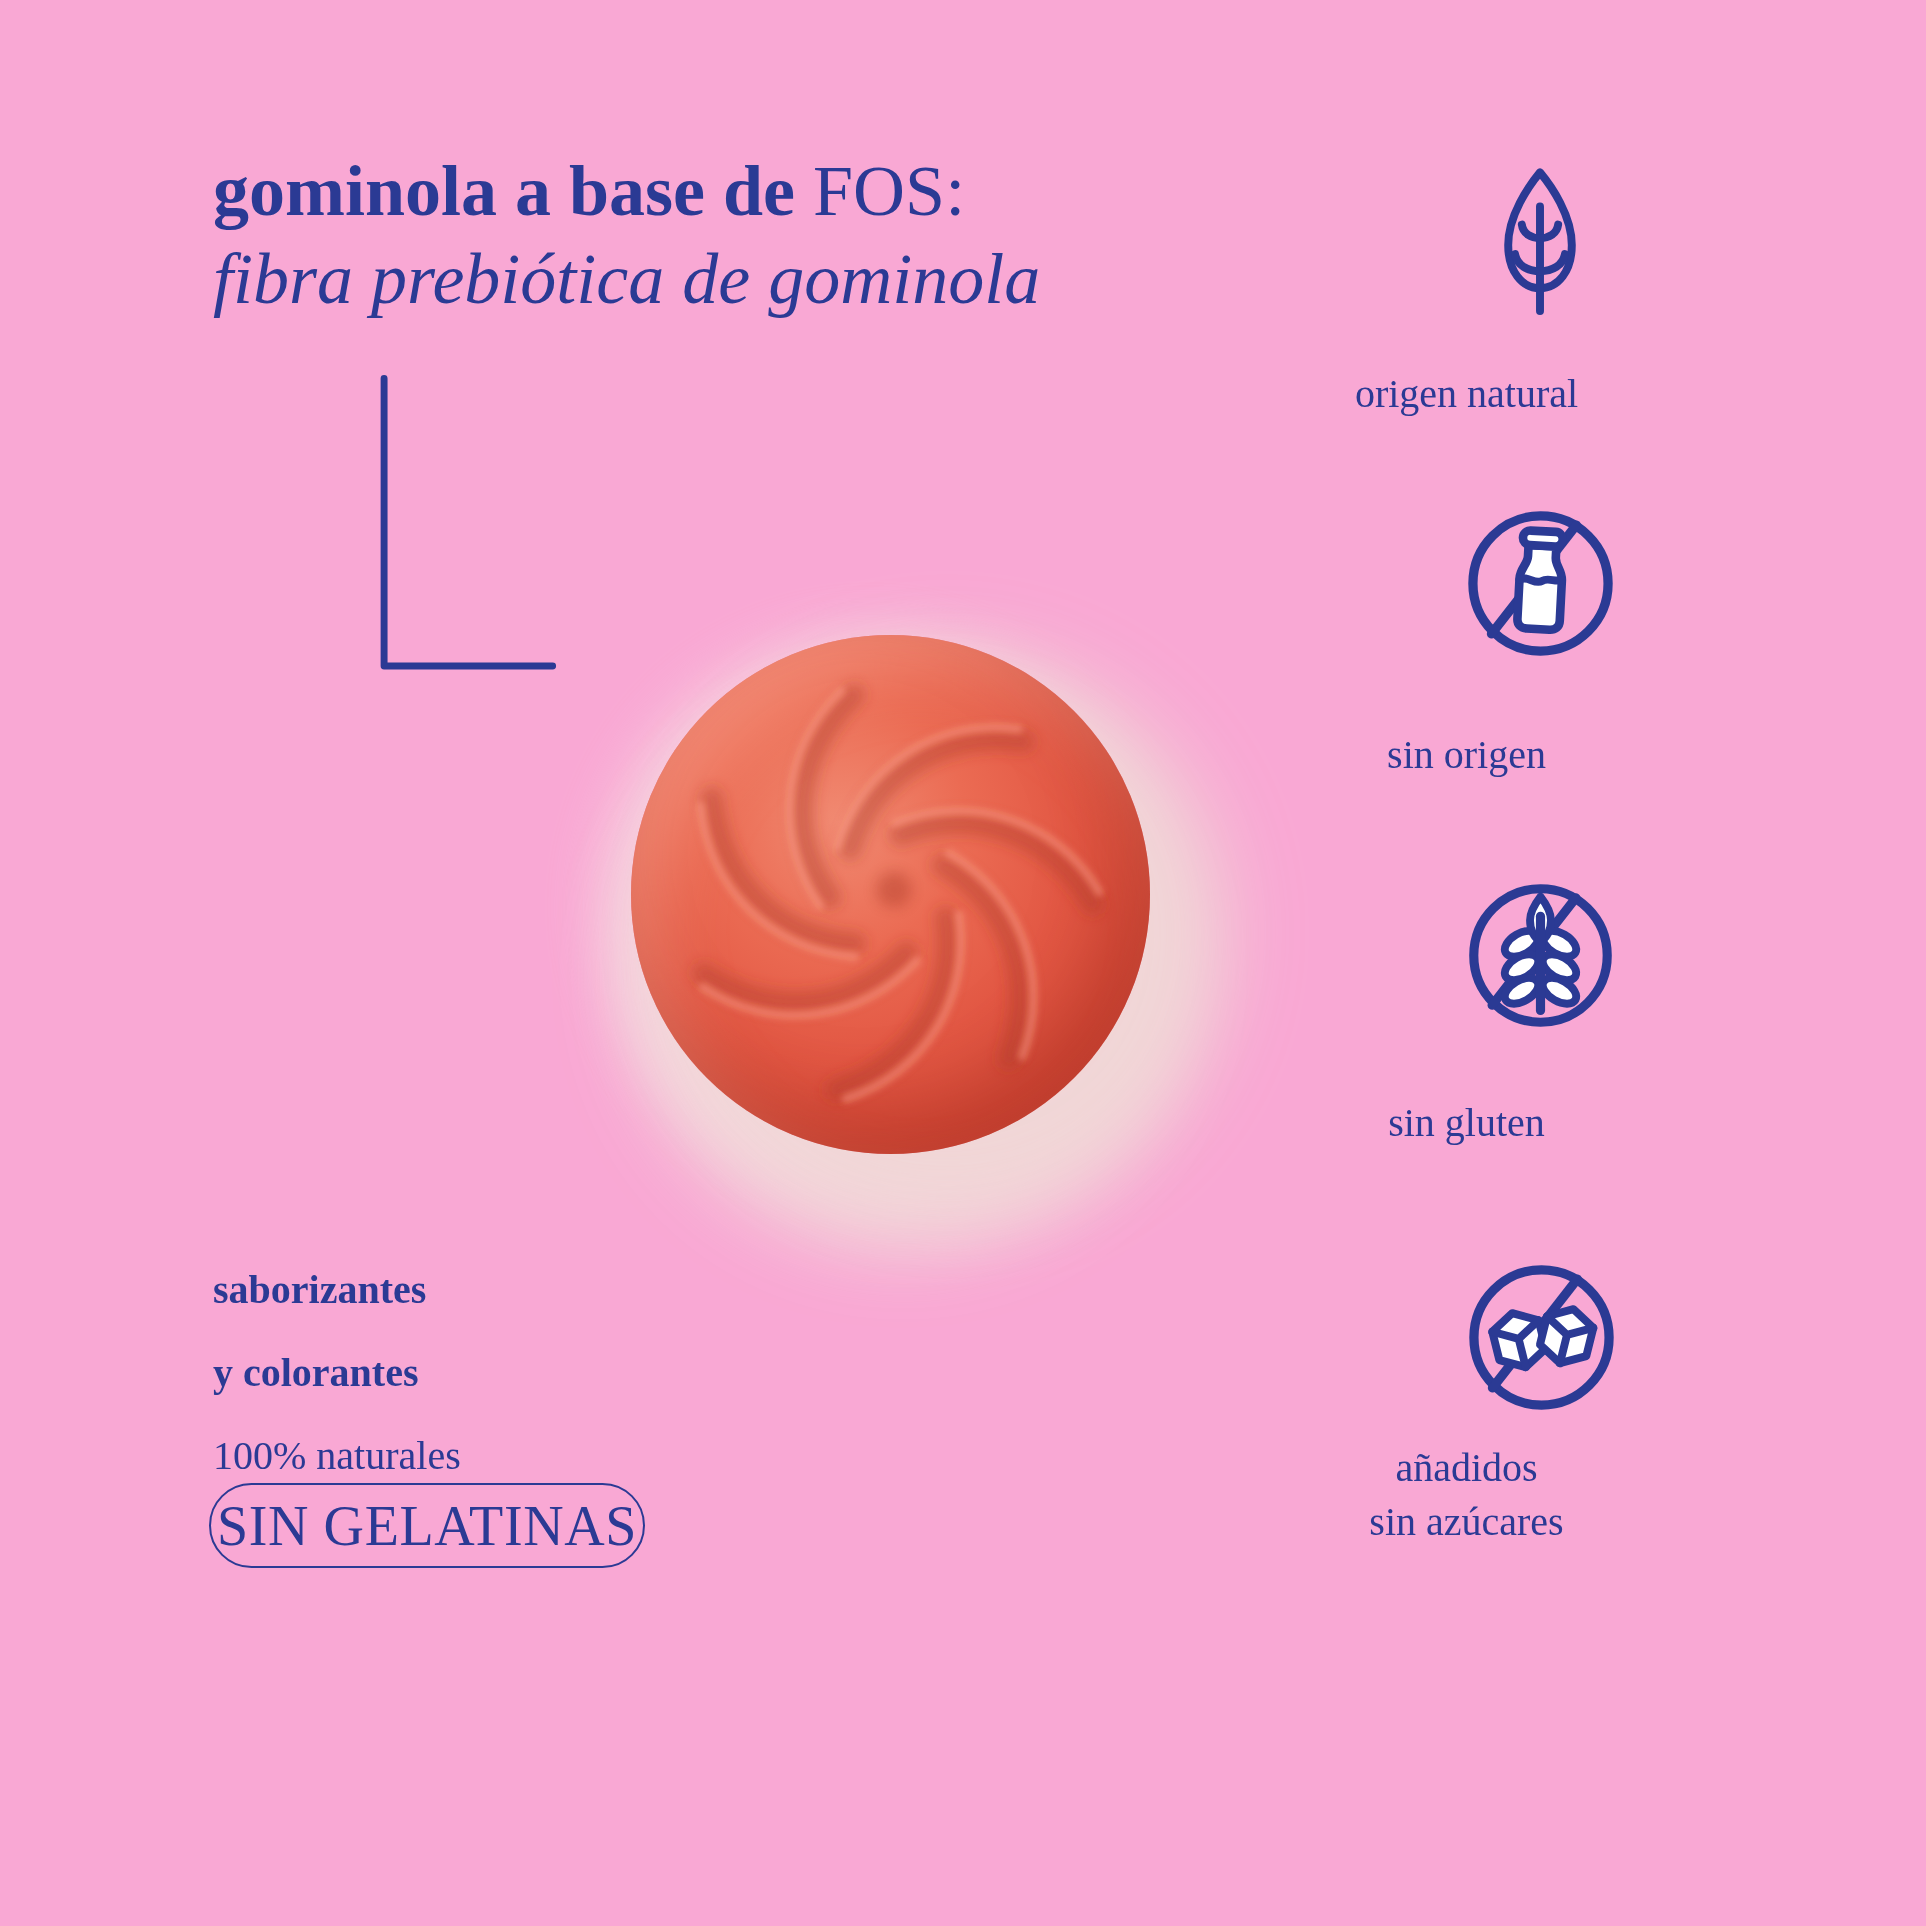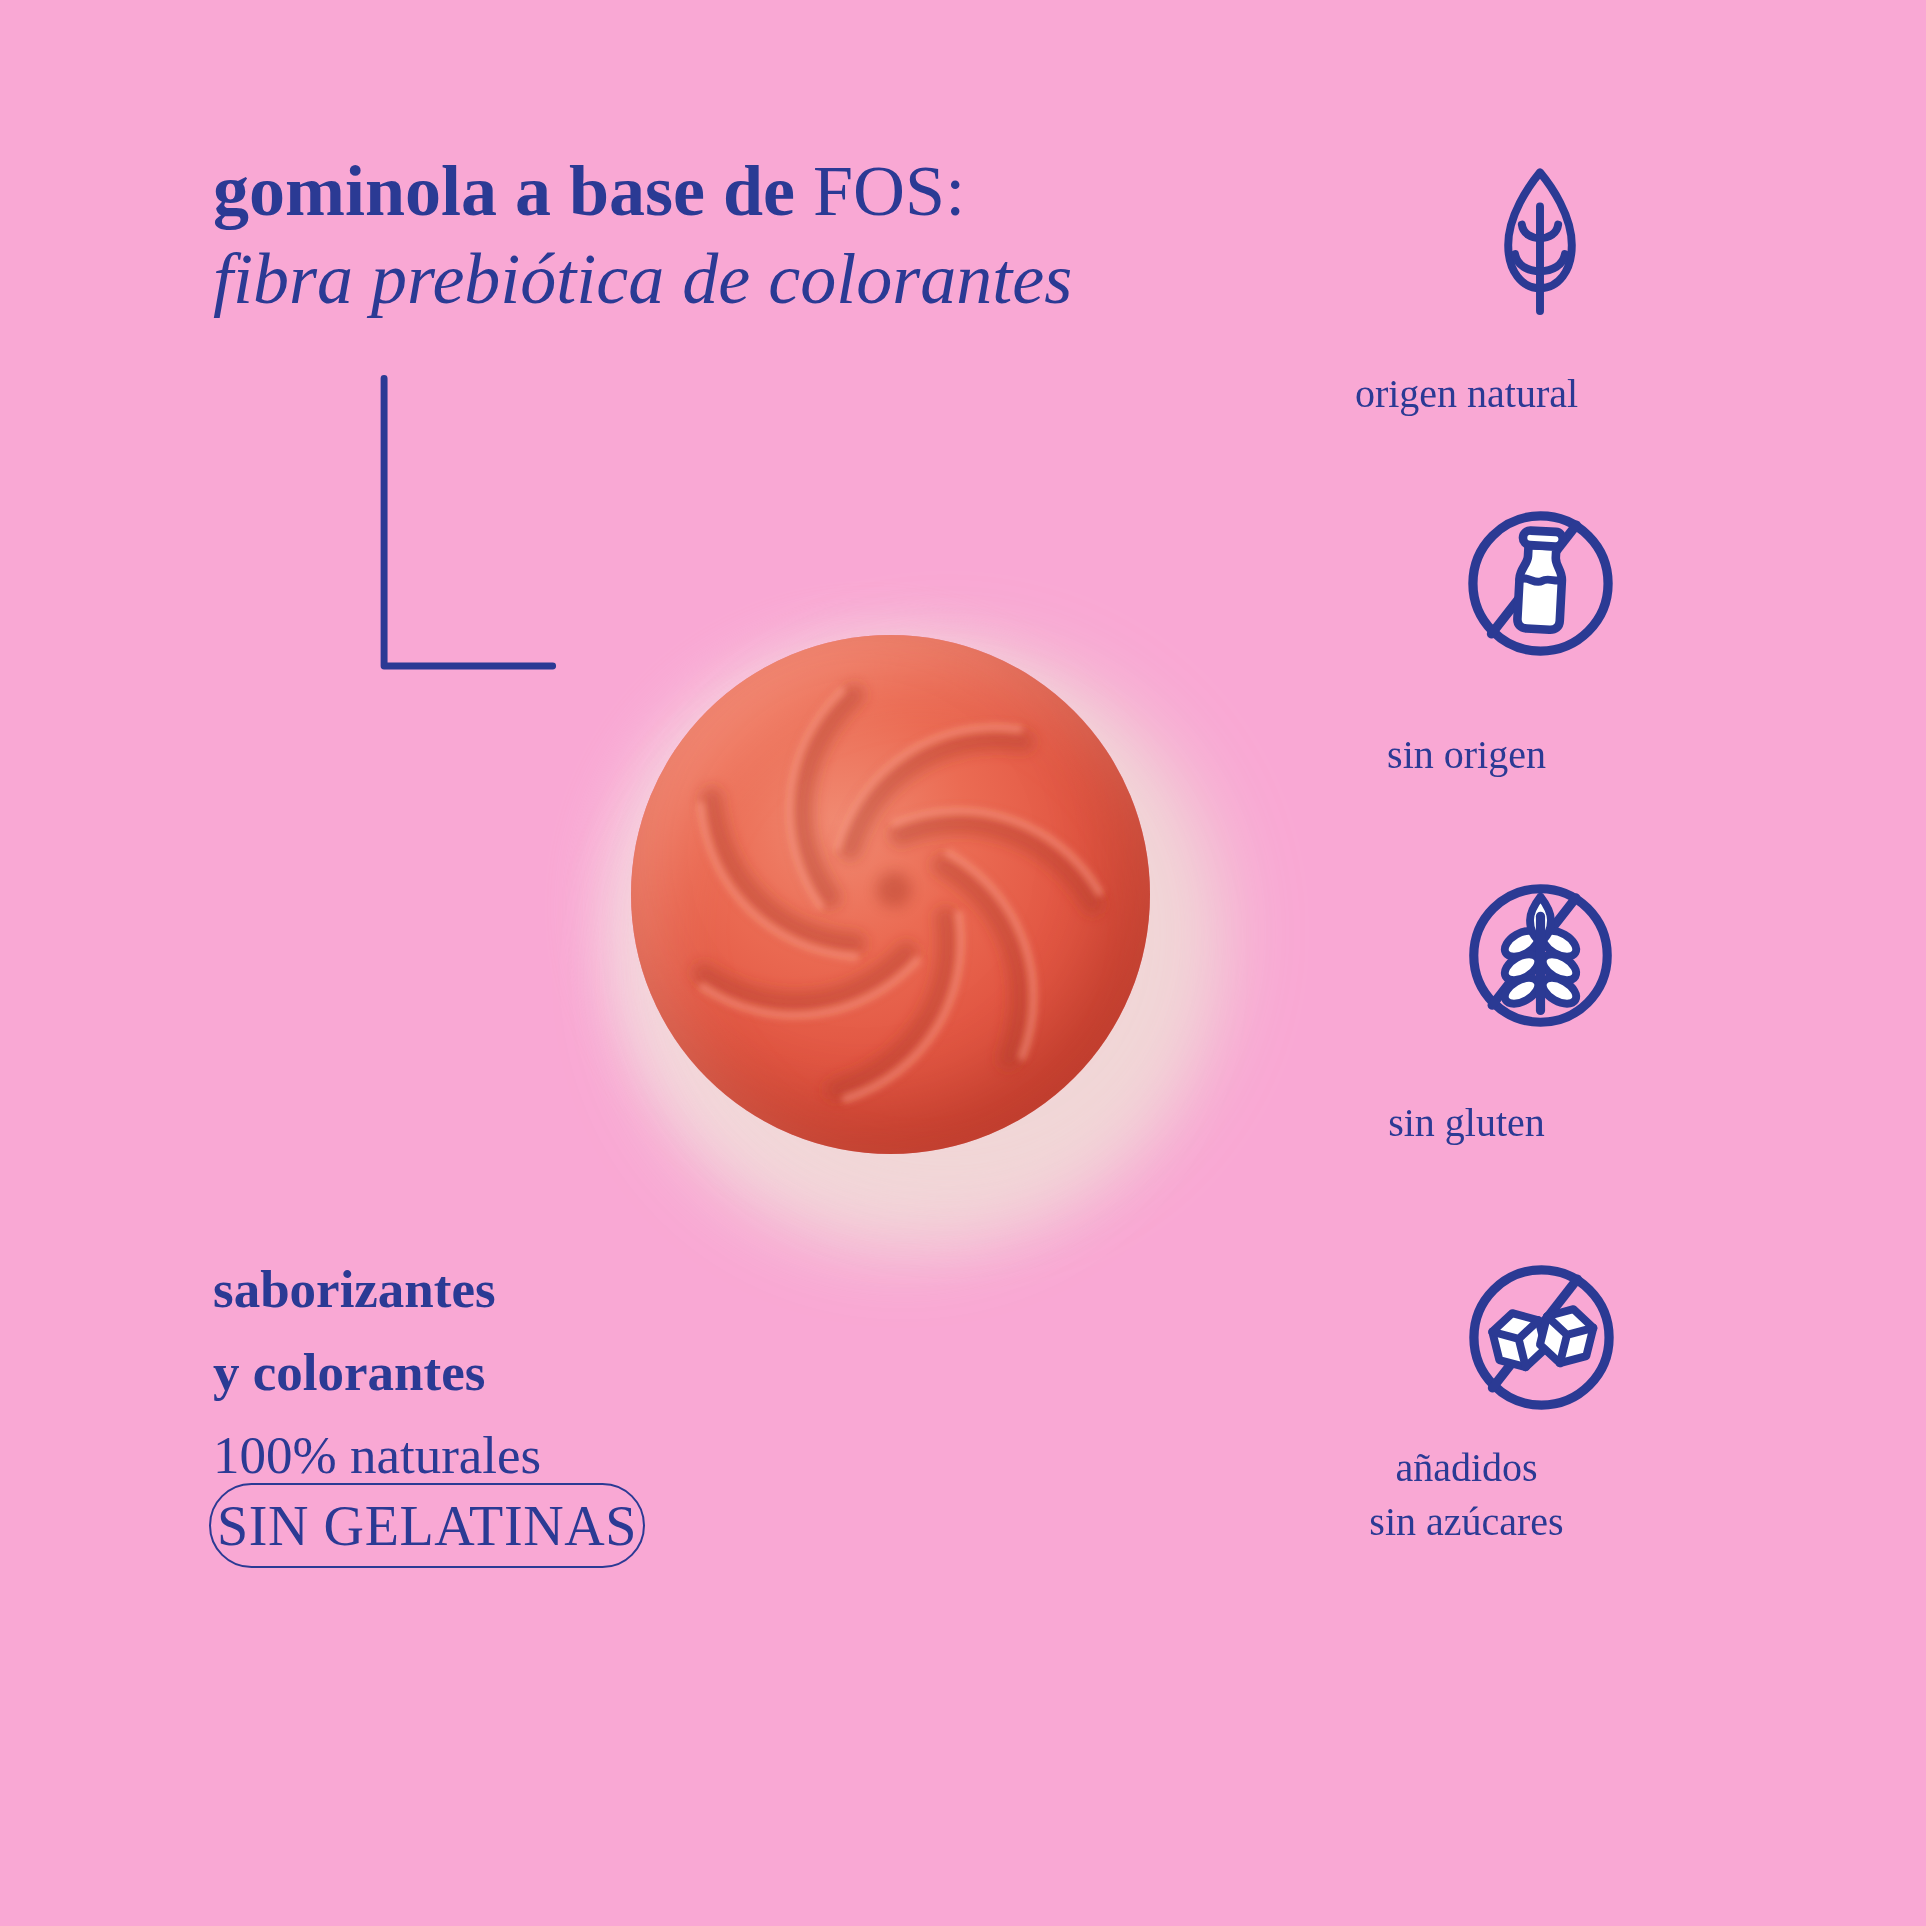--- a/index.html
+++ b/index.html
@@ -26,41 +26,41 @@
       inset 28px 35px 63px rgba(255,185,165,0.45);
   }
   .gummy svg{position:absolute;left:0;top:0;}
   
   .ficon{position:absolute;}
   .flabel{
     position:absolute;left:1278px;width:377px;text-align:center;
     font-size:40px;line-height:54px;font-weight:400;
   }
   
-  .left-info{position:absolute;left:213px;top:1248px;font-size:53px;line-height:83px;}
+  .left-info{position:absolute;left:213px;top:1248px;font-size:40px;line-height:83px;}
   .left-info .bold{font-weight:700;}
   .left-info .reg{font-weight:400;}
   
   .badge{
     position:absolute;left:209px;top:1483px;width:436px;height:85px;
     border:2.5px solid #2b3a94;border-radius:43px;box-sizing:border-box;
     display:flex;align-items:center;justify-content:center;
     font-size:56px;font-weight:400;letter-spacing:0.6px;
   }
   .icon-stroke{stroke:#2b3a94;fill:none;stroke-linecap:round;stroke-linejoin:round;}
   .icon-fill{stroke:#2b3a94;fill:#ffffff;stroke-linecap:round;stroke-linejoin:round;}
 </style>
 </head>
 <body>
 
 <div class="canvas">
 
   <div class="title">
     <div><span class="b">gominola a base de </span><span class="r">FOS:</span></div>
-    <div class="sub">fibra prebiótica de colorantes</div>
+    <div class="sub">fibra prebiótica de gominola</div>
   </div>
 
   <svg class="connector" width="189" height="305" viewBox="0 0 300 485">
     <polyline points="11,12 11,469 279,469" fill="none" stroke="#2b3a94" stroke-width="11" stroke-linecap="round" stroke-linejoin="round"></polyline>
   </svg>
 
   <div class="gummy">
     <svg width="519" height="519" viewBox="0 0 825 825">
       <defs>
         <filter id="fb1" x="-50%" y="-50%" width="200%" height="200%">

